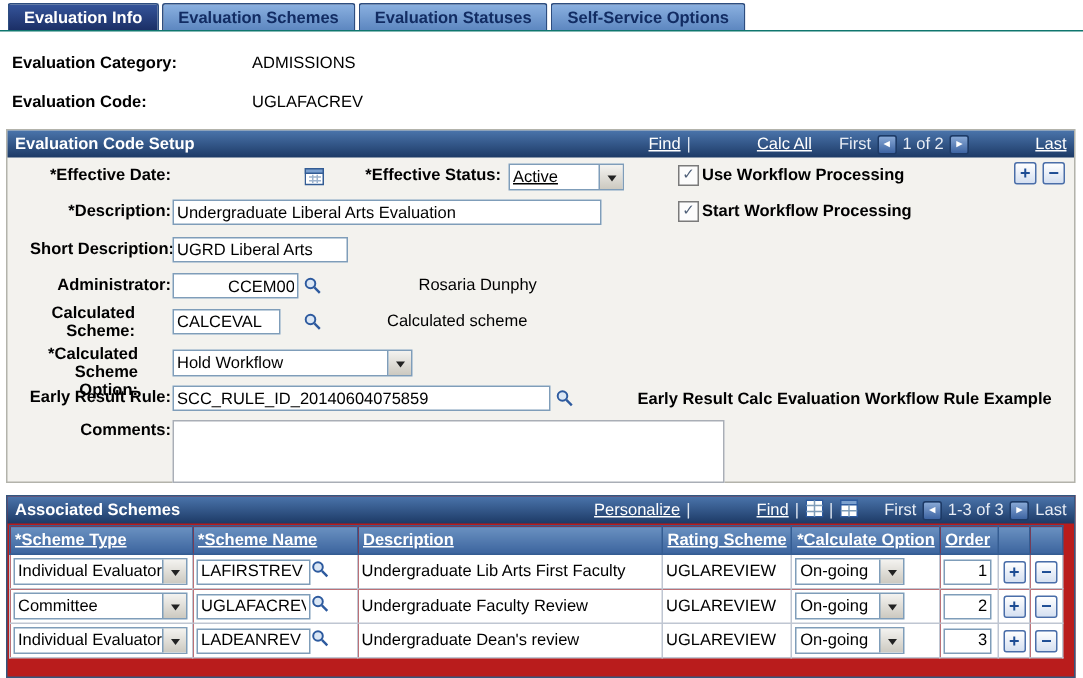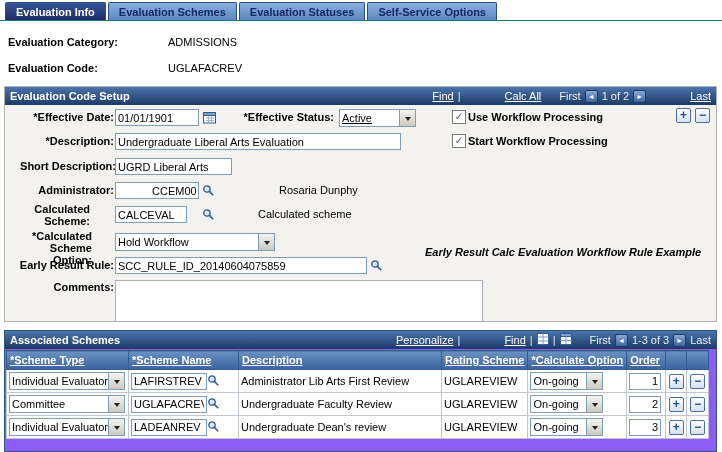--- a/index.html
+++ b/index.html
@@ -13,21 +13,21 @@
        border:1px solid #2d4d7f;border-bottom:none;border-radius:2px 2px 0 0;cursor:pointer;
        background:linear-gradient(#8ab0e0,#5d87c0);color:#122c63;white-space:nowrap;}
   .tab.active{background:linear-gradient(#35549a,#1b2f66);color:#fff;}
 
   
   .lbl{font-weight:bold;text-align:right;}
   .abs{position:absolute;}
 
   
   .gbox{position:absolute;left:4px;top:86px;width:711px;height:234px;background:#f3f2ee;border:1px solid #b3b3ab;}
-  .gridbox{position:absolute;left:4px;top:330px;width:711px;height:120px;background:#8b5cf6;border:1px solid #33567e;}
+  .gridbox{position:absolute;left:4px;top:330px;width:711px;height:120px;background:#b91c1c;border:1px solid #33567e;}
   .hdr{position:absolute;left:0;top:0;right:0;height:18px;display:flex;align-items:center;
        padding:0 5px;background:linear-gradient(#4a74ab,#1d3a66);color:#fff;}
   .hdr .title{font-weight:bold;}
   .hdr-right{margin-left:auto;display:flex;align-items:center;gap:4px;}
   .wlink{color:#fff;text-decoration:underline;cursor:pointer;margin-left:40px;}
   .wtext{color:#e8edf5;}
   .wsep{color:#dfe6f0;}
   .navgap{width:10px;}
 
   
@@ -98,21 +98,20 @@
         <span class="wtext">1 of 2</span>
         <span class="navbtn"><span>►</span></span>
         <span class="wlink">Last</span>
       </span>
     </div>
 
     <span class="pm abs" style="left:671px;top:21px;"><span>+</span></span>
     <span class="pm abs" style="left:690px;top:21px;"><span>−</span></span>
 
     <div class="abs lbl" style="left:5px;top:24px;width:104px;">*Effective Date:</div>
-    <input class="txt" style="left: 110px; top: 22px; width: 84px;" value="01/01/1901">
     <span class="ico abs" style="left:198px;top:24px;">
       <svg width="14" height="13">
           <rect x="0.5" y="1.5" width="12" height="10.5" fill="#fff" stroke="#335c94"></rect>
           <rect x="0.5" y="1.5" width="12" height="3" fill="#7ba0cf" stroke="#335c94"></rect>
           <line x1="3" y1="7" x2="11" y2="7" stroke="#9db3cd"></line>
           <line x1="3" y1="9.5" x2="11" y2="9.5" stroke="#9db3cd"></line>
           <line x1="5.5" y1="5.5" x2="5.5" y2="11" stroke="#9db3cd"></line>
           <line x1="8.5" y1="5.5" x2="8.5" y2="11" stroke="#9db3cd"></line>
         </svg>
     </span>
@@ -159,21 +158,21 @@
     </div>
 
     <div class="abs lbl" style="left:5px;top:172px;width:104px;">Early Result Rule:</div>
     <input class="txt" style="left: 110px; top: 170px; width: 252px;" value="SCC_RULE_ID_20140604075859">
     <span class="ico abs" style="left:365px;top:172px;">
       <svg width="13" height="13">
           <circle cx="5" cy="5" r="3.2" fill="#dbe7f5" stroke="#2d5a9e" stroke-width="1.3"></circle>
           <line x1="7.6" y1="7.6" x2="11.2" y2="11.2" stroke="#2d5a9e" stroke-width="1.6"></line>
         </svg>
     </span>
-    <span class="abs lbl" style="left:420px;top:159px;font-style:italic;">Early Result Calc Evaluation Workflow Rule Example</span>
+    <span class="abs lbl" style="left:420px;top:173px;">Early Result Calc Evaluation Workflow Rule Example</span>
 
     <div class="abs lbl" style="left:5px;top:194px;width:104px;">Comments:</div>
     <textarea class="ta" style="left: 110px; top: 193px; width: 362px; height: 36px;"></textarea>
   </div>
 
   <div class="gridbox">
     <div class="hdr">
       <span class="title">Associated Schemes</span>
       <span class="hdr-right">
         <span class="wlink">Personalize</span>
@@ -231,21 +230,21 @@
 
       <tr>
         <td><div class="combo" style="width:116px;">
                 <span class="ctext">Individual Evaluator</span>
                 <span class="carrow"></span>
               </div></td>
         <td><input class="txt" style="position: static; width: 76px; vertical-align: middle;" value="LAFIRSTREV"><span class="ico"><svg width="13" height="13">
                   <circle cx="5" cy="5" r="3.2" fill="#dbe7f5" stroke="#2d5a9e" stroke-width="1.3"></circle>
                   <line x1="7.6" y1="7.6" x2="11.2" y2="11.2" stroke="#2d5a9e" stroke-width="1.6"></line>
                 </svg></span></td>
-        <td>Administrator Lib Arts First Review</td>
+        <td>Undergraduate Lib Arts First Faculty</td>
         <td>UGLAREVIEW</td>
         <td><div class="combo" style="width:73px;">
                 <span class="ctext">On-going</span>
                 <span class="carrow"></span>
               </div></td>
         <td><input class="txt num" style="position: static; width: 32px; vertical-align: middle;" value="1"></td>
         <td class="pmcell"><span class="pm" style="display:inline-block;"><span>+</span></span></td>
         <td class="pmcell"><span class="pm" style="display:inline-block;"><span>−</span></span></td>
       </tr>
 

